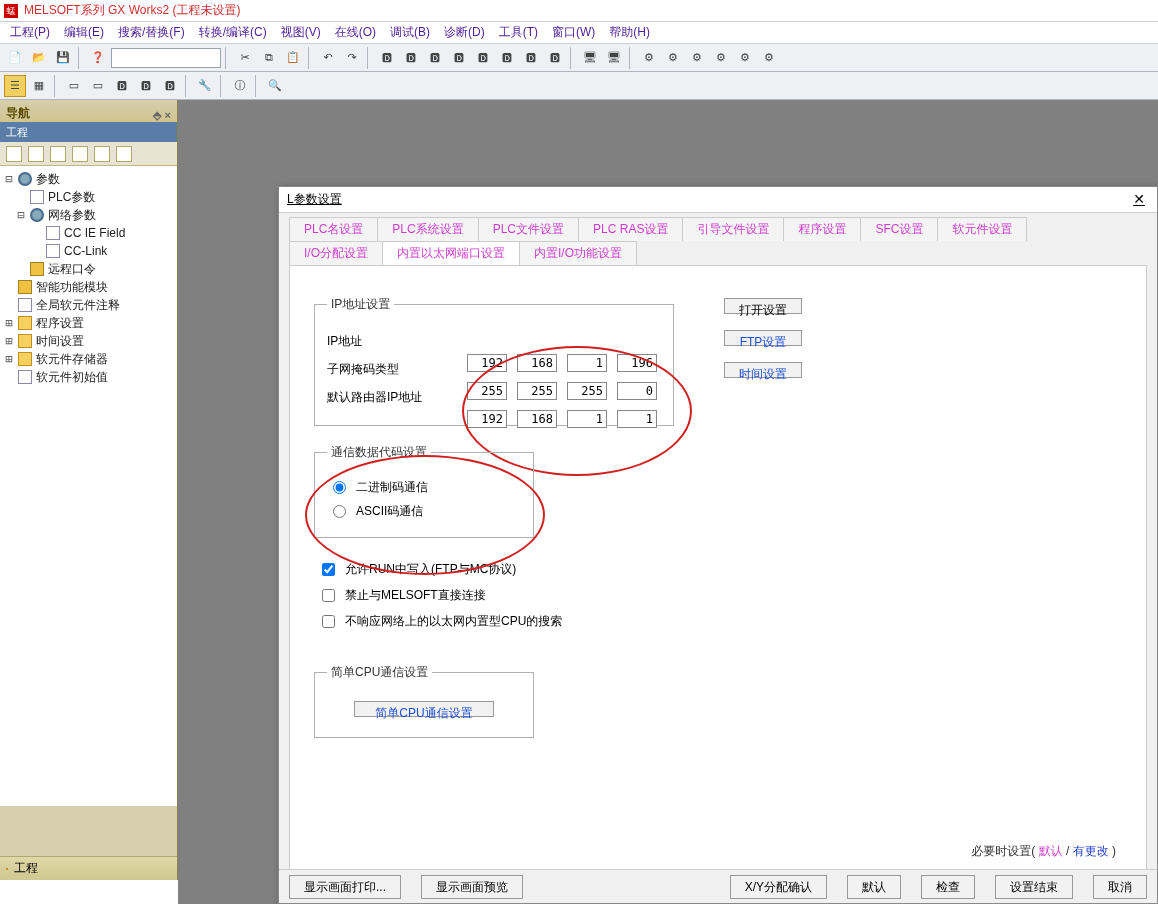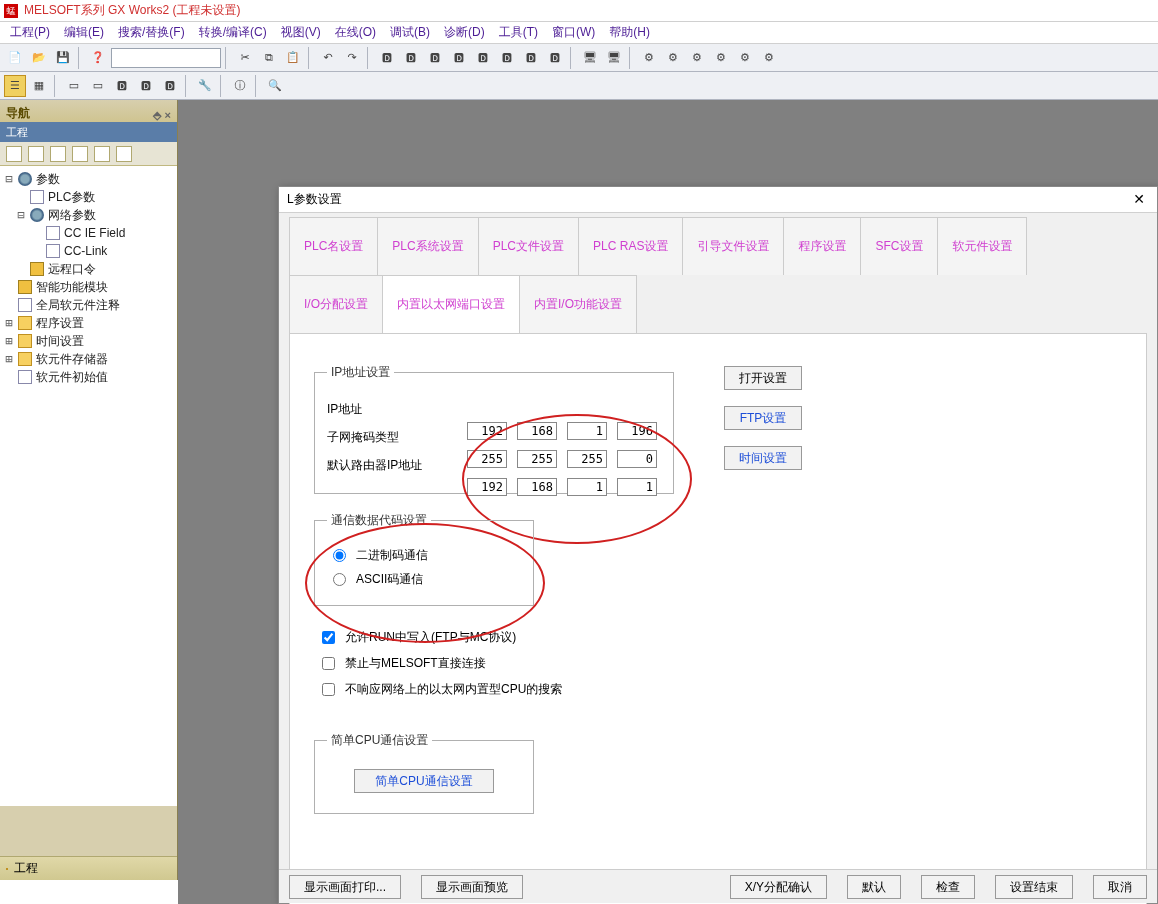--- a/index.html
+++ b/index.html
@@ -35,42 +35,42 @@
 .ico-gear { background: radial-gradient(circle,#8ab 40%,#468 60%); border-radius: 50%; }
 .ico-doc { background: #fff; border: 1px solid #88a; }
 .ico-mod { background: #f0c040; border: 1px solid #a08020; }
 .nav-footer { position: absolute; bottom: 0; left: 0; right: 0; height: 24px; background: linear-gradient(#e0d8a8,#d0c890); border-top: 1px solid #b0a870; display: flex; align-items: center; padding-left: 6px; gap: 6px; }
 
 
 .workspace { position: absolute; left: 178px; top: 100px; right: 0; bottom: 0; background: #808080; }
 
 
 .dialog { position: absolute; left: 278px; top: 186px; width: 880px; height: 718px; background: #f0f0f0; border: 1px solid #888; box-shadow: 2px 2px 8px rgba(0,0,0,.3); }
-.dlg-title { height: 26px; background: #fff; border-bottom: 1px solid #d0d0d0; display: flex; align-items: center; justify-content: space-between; padding: 0 8px; }
+.dlg-title { height: 26px; background: #fff; border-bottom: 1px solid #d0d0d0; display: flex; align-items: center; justify-content: space-between; padding: 0 8px; text-decoration: underline; }
 .dlg-close { width: 20px; height: 20px; text-align: center; line-height: 18px; font-size: 14px; }
 
 
 .tabstrip { display: flex; flex-wrap: wrap; padding: 4px 10px 0; gap: 0; }
-.tab { padding: 20px 14px; border: 1px solid #ccc; border-bottom: none; background: #f4f4f4; color: #d040d0; margin-right: -1px; cursor: default; }
+.tab { padding: 3px 14px; border: 1px solid #ccc; border-bottom: none; background: #f4f4f4; color: #d040d0; margin-right: -1px; cursor: default; }
 .tab.active { background: #fff; position: relative; z-index: 2; }
 .tabrow2 { display: flex; padding: 0 10px; gap: 0; }
 
 
 .dlg-body { background: #fff; margin: 0 10px 10px; border: 1px solid #ccc; height: 614px; padding: 30px 24px; position: relative; }
 
 fieldset { border: 1px solid #b0b0b0; padding: 14px 12px; margin-bottom: 18px; }
 legend { padding: 0 4px; color: #333; }
 
 .row { display: flex; align-items: center; height: 28px; gap: 10px; }
 .row label.lbl { width: 130px; }
 .ip-oct { width: 40px; height: 18px; border: 1px solid #888; text-align: right; padding-right: 3px; font-family: monospace; margin-top: 44px; }
 select.fmt { width: 100px; height: 20px; border: 1px solid #888; background: #fff; }
 
 .side-btns { position: absolute; left: 410px; top: 2px; display: flex; flex-direction: column; gap: 16px; }
-.side-btn { width: 78px; height: 24px; border: 1px solid #999; background: #f2f2f2; text-align: center; line-height: 22px; }
+.side-btn { width: 78px; height: 16px; border: 1px solid #999; background: #f2f2f2; text-align: center; line-height: 22px; }
 .side-btn.pink { color: #1d4ed8; }
 
 .radio-row { display: flex; align-items: center; height: 24px; gap: 6px; padding-left: 6px; }
 input[type=radio], input[type=checkbox] { margin-right: 4px; }
 
 .chk-row { display: flex; align-items: center; height: 26px; gap: 6px; padding-left: 8px; }
 
 .bottom-note { position: absolute; right: 30px; bottom: 18px; color: #333; }
 .bottom-note .pink { color: #d040d0; }
 .bottom-note .blue { color: #2040d0; }

